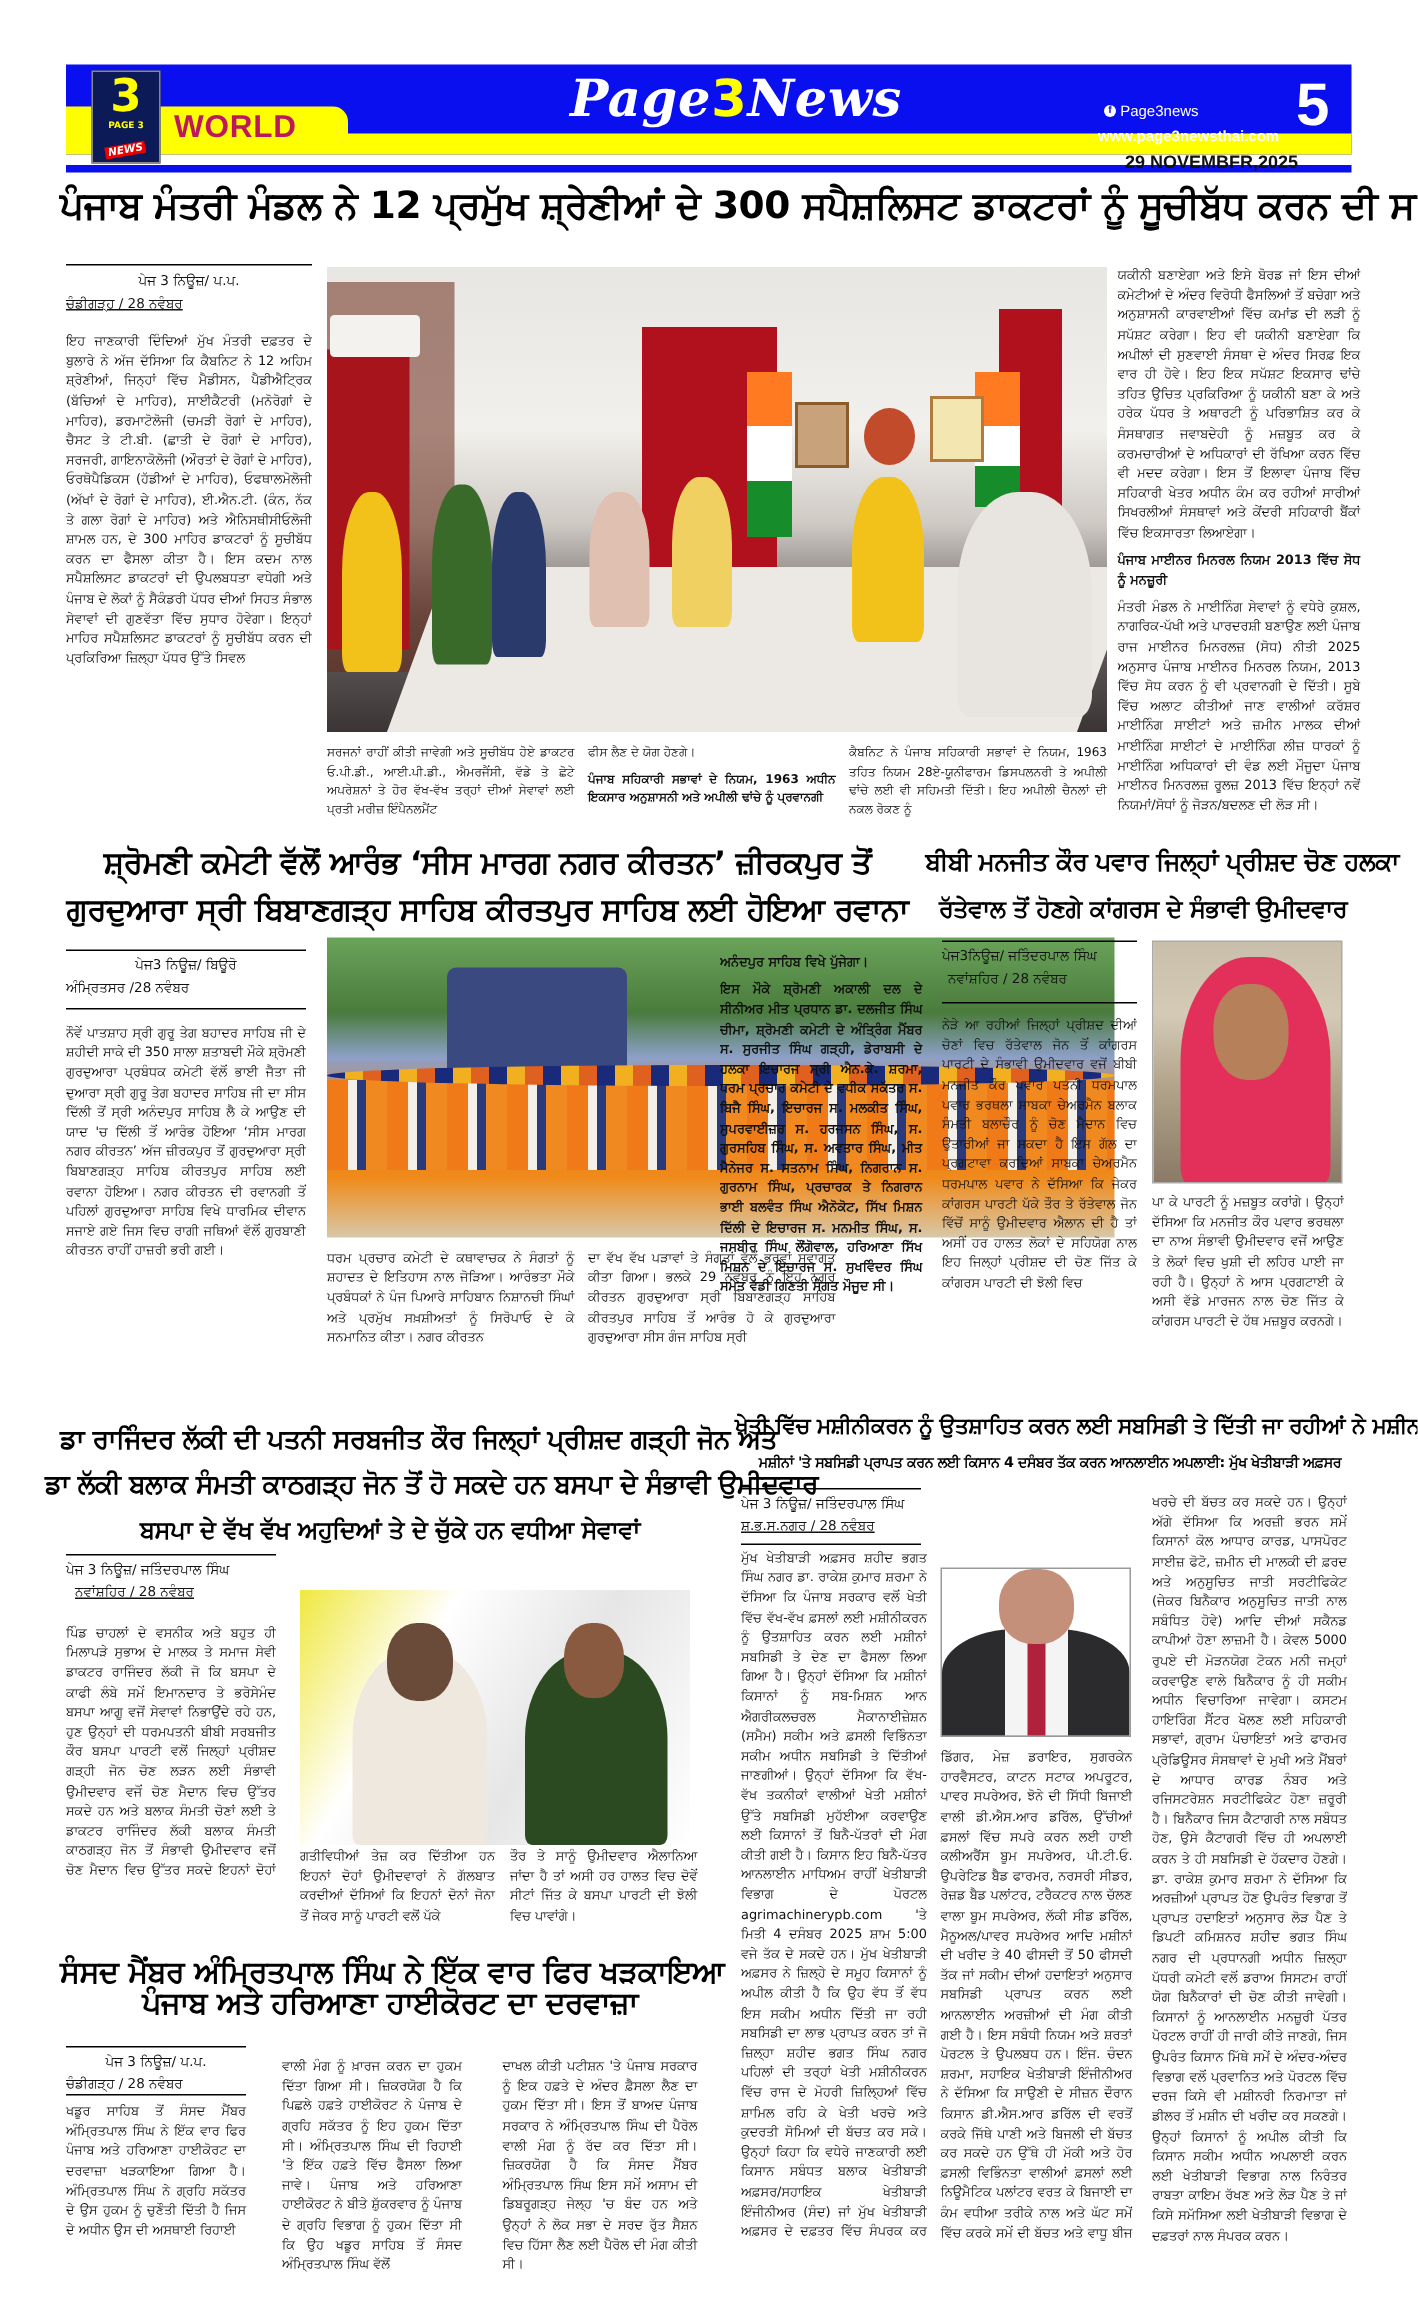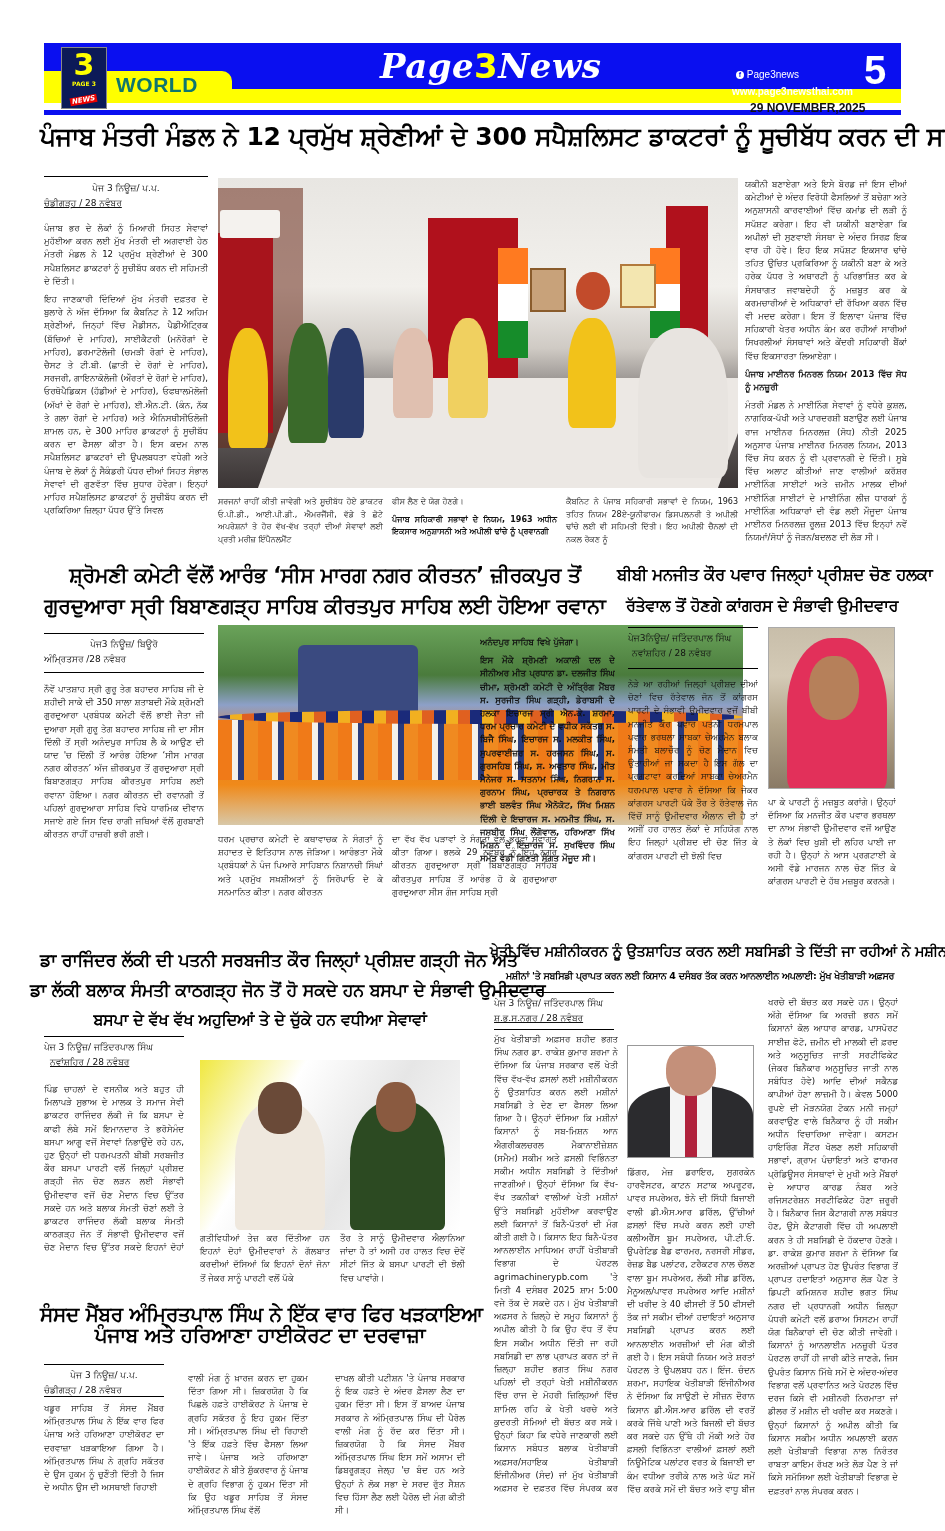--- a/index.html
+++ b/index.html
@@ -6,21 +6,21 @@
   body { width: 945px; height: 1531px; background: #fff; font-family: "DejaVu Sans", sans-serif; color: #111; position: relative; overflow: hidden; }
   .abs { position: absolute; }
   
   .mast { left: 44px; top: 43px; width: 857px; height: 60px; background: #0a0ff0; }
   .mast-yellow-l { left: 44px; top: 71px; width: 188px; height: 32px; background: #ffff00; border-top-right-radius: 10px; }
   .mast-yellow-r { left: 232px; top: 89px; width: 669px; height: 14px; background: #ffff00; }
   .logo-box { left: 61px; top: 47px; width: 46px; height: 62px; background: #0c1a58; border: 1px solid #888; text-align: center; color: #ffff00; }
   .logo-3 { font-family: "DejaVu Sans", sans-serif; font-weight: bold; font-size: 30px; line-height: 30px; margin-top: 2px; color: #ffff00; }
   .logo-p3 { font-size: 6px; font-weight: bold; color: #ffff00; }
   .logo-news { font-size: 7px; font-style: italic; font-weight: bold; color: #fff; background: #e00; display: inline-block; padding: 0 2px; transform: rotate(-10deg); margin-top: 2px; }
-  .world { left: 116px; top: 73px; font-family: "Liberation Sans", sans-serif; font-weight: bold; font-size: 21px; color: #0f766e; letter-spacing: 0.5px; }
+  .world { left: 116px; top: 73px; font-family: "Liberation Sans", sans-serif; font-weight: bold; font-size: 21px; color: #be185d; letter-spacing: 0.5px; }
   .brand { left: 380px; top: 46px; font-family: "DejaVu Serif", serif; font-weight: bold; font-style: italic; font-size: 34px; color: #fff; letter-spacing: 0.5px; }
   .brand .three { color: #ffff00; font-family: "DejaVu Sans", sans-serif; font-style: normal; }
   .fb { left: 736px; top: 69px; font-family: "Liberation Sans", sans-serif; font-size: 10px; color: #fff; }
   .fb-icon { display: inline-block; width: 8px; height: 8px; border-radius: 50%; background: #fff; color: #0a0ff0; font-size: 7px; line-height: 8px; text-align: center; font-weight: bold; vertical-align: middle; }
   .url { left: 732px; top: 86px; font-family: "Liberation Sans", sans-serif; font-size: 10px; color: #fff; font-weight: bold; }
   .pnum { left: 864px; top: 48px; font-family: "Liberation Sans", sans-serif; font-weight: bold; font-size: 40px; color: #fff; }
   .date { left: 750px; top: 101px; font-family: "Liberation Sans", sans-serif; font-weight: bold; font-size: 12px; color: #111; }
   .mast-bottom-blue { left: 44px; top: 110px; width: 857px; height: 5px; background: #0a0ff0; }
 
   .headline { font-family: "DejaVu Sans", sans-serif; font-weight: bold; color: #000; white-space: nowrap; letter-spacing: -0.3px; }
@@ -85,21 +85,20 @@
 <div class="abs pnum">5</div>
 <div class="abs date">29 NOVEMBFR,2025</div>
 
 <div class="abs headline h1">ਪੰਜਾਬ ਮੰਤਰੀ ਮੰਡਲ ਨੇ 12 ਪ੍ਰਮੁੱਖ ਸ਼੍ਰੇਣੀਆਂ ਦੇ 300 ਸਪੈਸ਼ਲਿਸਟ ਡਾਕਟਰਾਂ ਨੂੰ ਸੂਚੀਬੱਧ ਕਰਨ ਦੀ ਸਹਿਮਤੀ ਦਿੱਤੀ</div>
 <div class="abs rule" style="left:44px;top:176px;width:164px;"></div>
 <div class="abs byline" style="left:44px;top:181px;width:164px;">
   <div>ਪੇਜ 3 ਨਿਊਜ਼/ ਪ.ਪ.</div>
   <div class="place" style="text-align:left;">ਚੰਡੀਗੜ੍ਹ / 28 ਨਵੰਬਰ</div>
 </div>
 <div class="abs col" style="left:44px;top:222px;width:164px;height:335px;overflow:hidden;">
-  <p>ਪੰਜਾਬ ਭਰ ਦੇ ਲੋਕਾਂ ਨੂੰ ਮਿਆਰੀ ਸਿਹਤ ਸੇਵਾਵਾਂ ਮੁਹੱਈਆ ਕਰਨ ਲਈ ਮੁੱਖ ਮੰਤਰੀ ਦੀ ਅਗਵਾਈ ਹੇਠ ਮੰਤਰੀ ਮੰਡਲ ਨੇ 12 ਪ੍ਰਮੁੱਖ ਸ਼੍ਰੇਣੀਆਂ ਦੇ 300 ਸਪੈਸ਼ਲਿਸਟ ਡਾਕਟਰਾਂ ਨੂੰ ਸੂਚੀਬੱਧ ਕਰਨ ਦੀ ਸਹਿਮਤੀ ਦੇ ਦਿੱਤੀ।</p>
   <p>ਇਹ ਜਾਣਕਾਰੀ ਦਿੰਦਿਆਂ ਮੁੱਖ ਮੰਤਰੀ ਦਫ਼ਤਰ ਦੇ ਬੁਲਾਰੇ ਨੇ ਅੱਜ ਦੱਸਿਆ ਕਿ ਕੈਬਨਿਟ ਨੇ 12 ਅਹਿਮ ਸ਼੍ਰੇਣੀਆਂ, ਜਿਨ੍ਹਾਂ ਵਿੱਚ ਮੈਡੀਸਨ, ਪੈਡੀਐਟ੍ਰਿਕ (ਬੱਚਿਆਂ ਦੇ ਮਾਹਿਰ), ਸਾਈਕੈਟਰੀ (ਮਨੋਰੋਗਾਂ ਦੇ ਮਾਹਿਰ), ਡਰਮਾਟੋਲੋਜੀ (ਚਮੜੀ ਰੋਗਾਂ ਦੇ ਮਾਹਿਰ), ਚੈਸਟ ਤੇ ਟੀ.ਬੀ. (ਛਾਤੀ ਦੇ ਰੋਗਾਂ ਦੇ ਮਾਹਿਰ), ਸਰਜਰੀ, ਗਾਇਨਾਕੋਲੋਜੀ (ਔਰਤਾਂ ਦੇ ਰੋਗਾਂ ਦੇ ਮਾਹਿਰ), ਓਰਥੋਪੈਡਿਕਸ (ਹੱਡੀਆਂ ਦੇ ਮਾਹਿਰ), ਓਫਥਾਲਮੋਲੋਜੀ (ਅੱਖਾਂ ਦੇ ਰੋਗਾਂ ਦੇ ਮਾਹਿਰ), ਈ.ਐਨ.ਟੀ. (ਕੰਨ, ਨੱਕ ਤੇ ਗਲਾ ਰੋਗਾਂ ਦੇ ਮਾਹਿਰ) ਅਤੇ ਐਨਿਸਥੀਸੀਓਲੋਜੀ ਸ਼ਾਮਲ ਹਨ, ਦੇ 300 ਮਾਹਿਰ ਡਾਕਟਰਾਂ ਨੂੰ ਸੂਚੀਬੱਧ ਕਰਨ ਦਾ ਫੈਸਲਾ ਕੀਤਾ ਹੈ। ਇਸ ਕਦਮ ਨਾਲ ਸਪੈਸ਼ਲਿਸਟ ਡਾਕਟਰਾਂ ਦੀ ਉਪਲਬਧਤਾ ਵਧੇਗੀ ਅਤੇ ਪੰਜਾਬ ਦੇ ਲੋਕਾਂ ਨੂੰ ਸੈਕੰਡਰੀ ਪੱਧਰ ਦੀਆਂ ਸਿਹਤ ਸੰਭਾਲ ਸੇਵਾਵਾਂ ਦੀ ਗੁਣਵੱਤਾ ਵਿੱਚ ਸੁਧਾਰ ਹੋਵੇਗਾ। ਇਨ੍ਹਾਂ ਮਾਹਿਰ ਸਪੈਸ਼ਲਿਸਟ ਡਾਕਟਰਾਂ ਨੂੰ ਸੂਚੀਬੱਧ ਕਰਨ ਦੀ ਪ੍ਰਕਿਰਿਆ ਜ਼ਿਲ੍ਹਾ ਪੱਧਰ ਉੱਤੇ ਸਿਵਲ</p>
 </div>
 <div class="abs photo ph1">
   <div class="wall-wood"></div>
     <div class="curtain1"></div>
     <div class="ac"></div>
   <div class="curtain2"></div>
     <div class="curtain3"></div>
   <div class="flag1"></div>
     <div class="flag2"></div>

